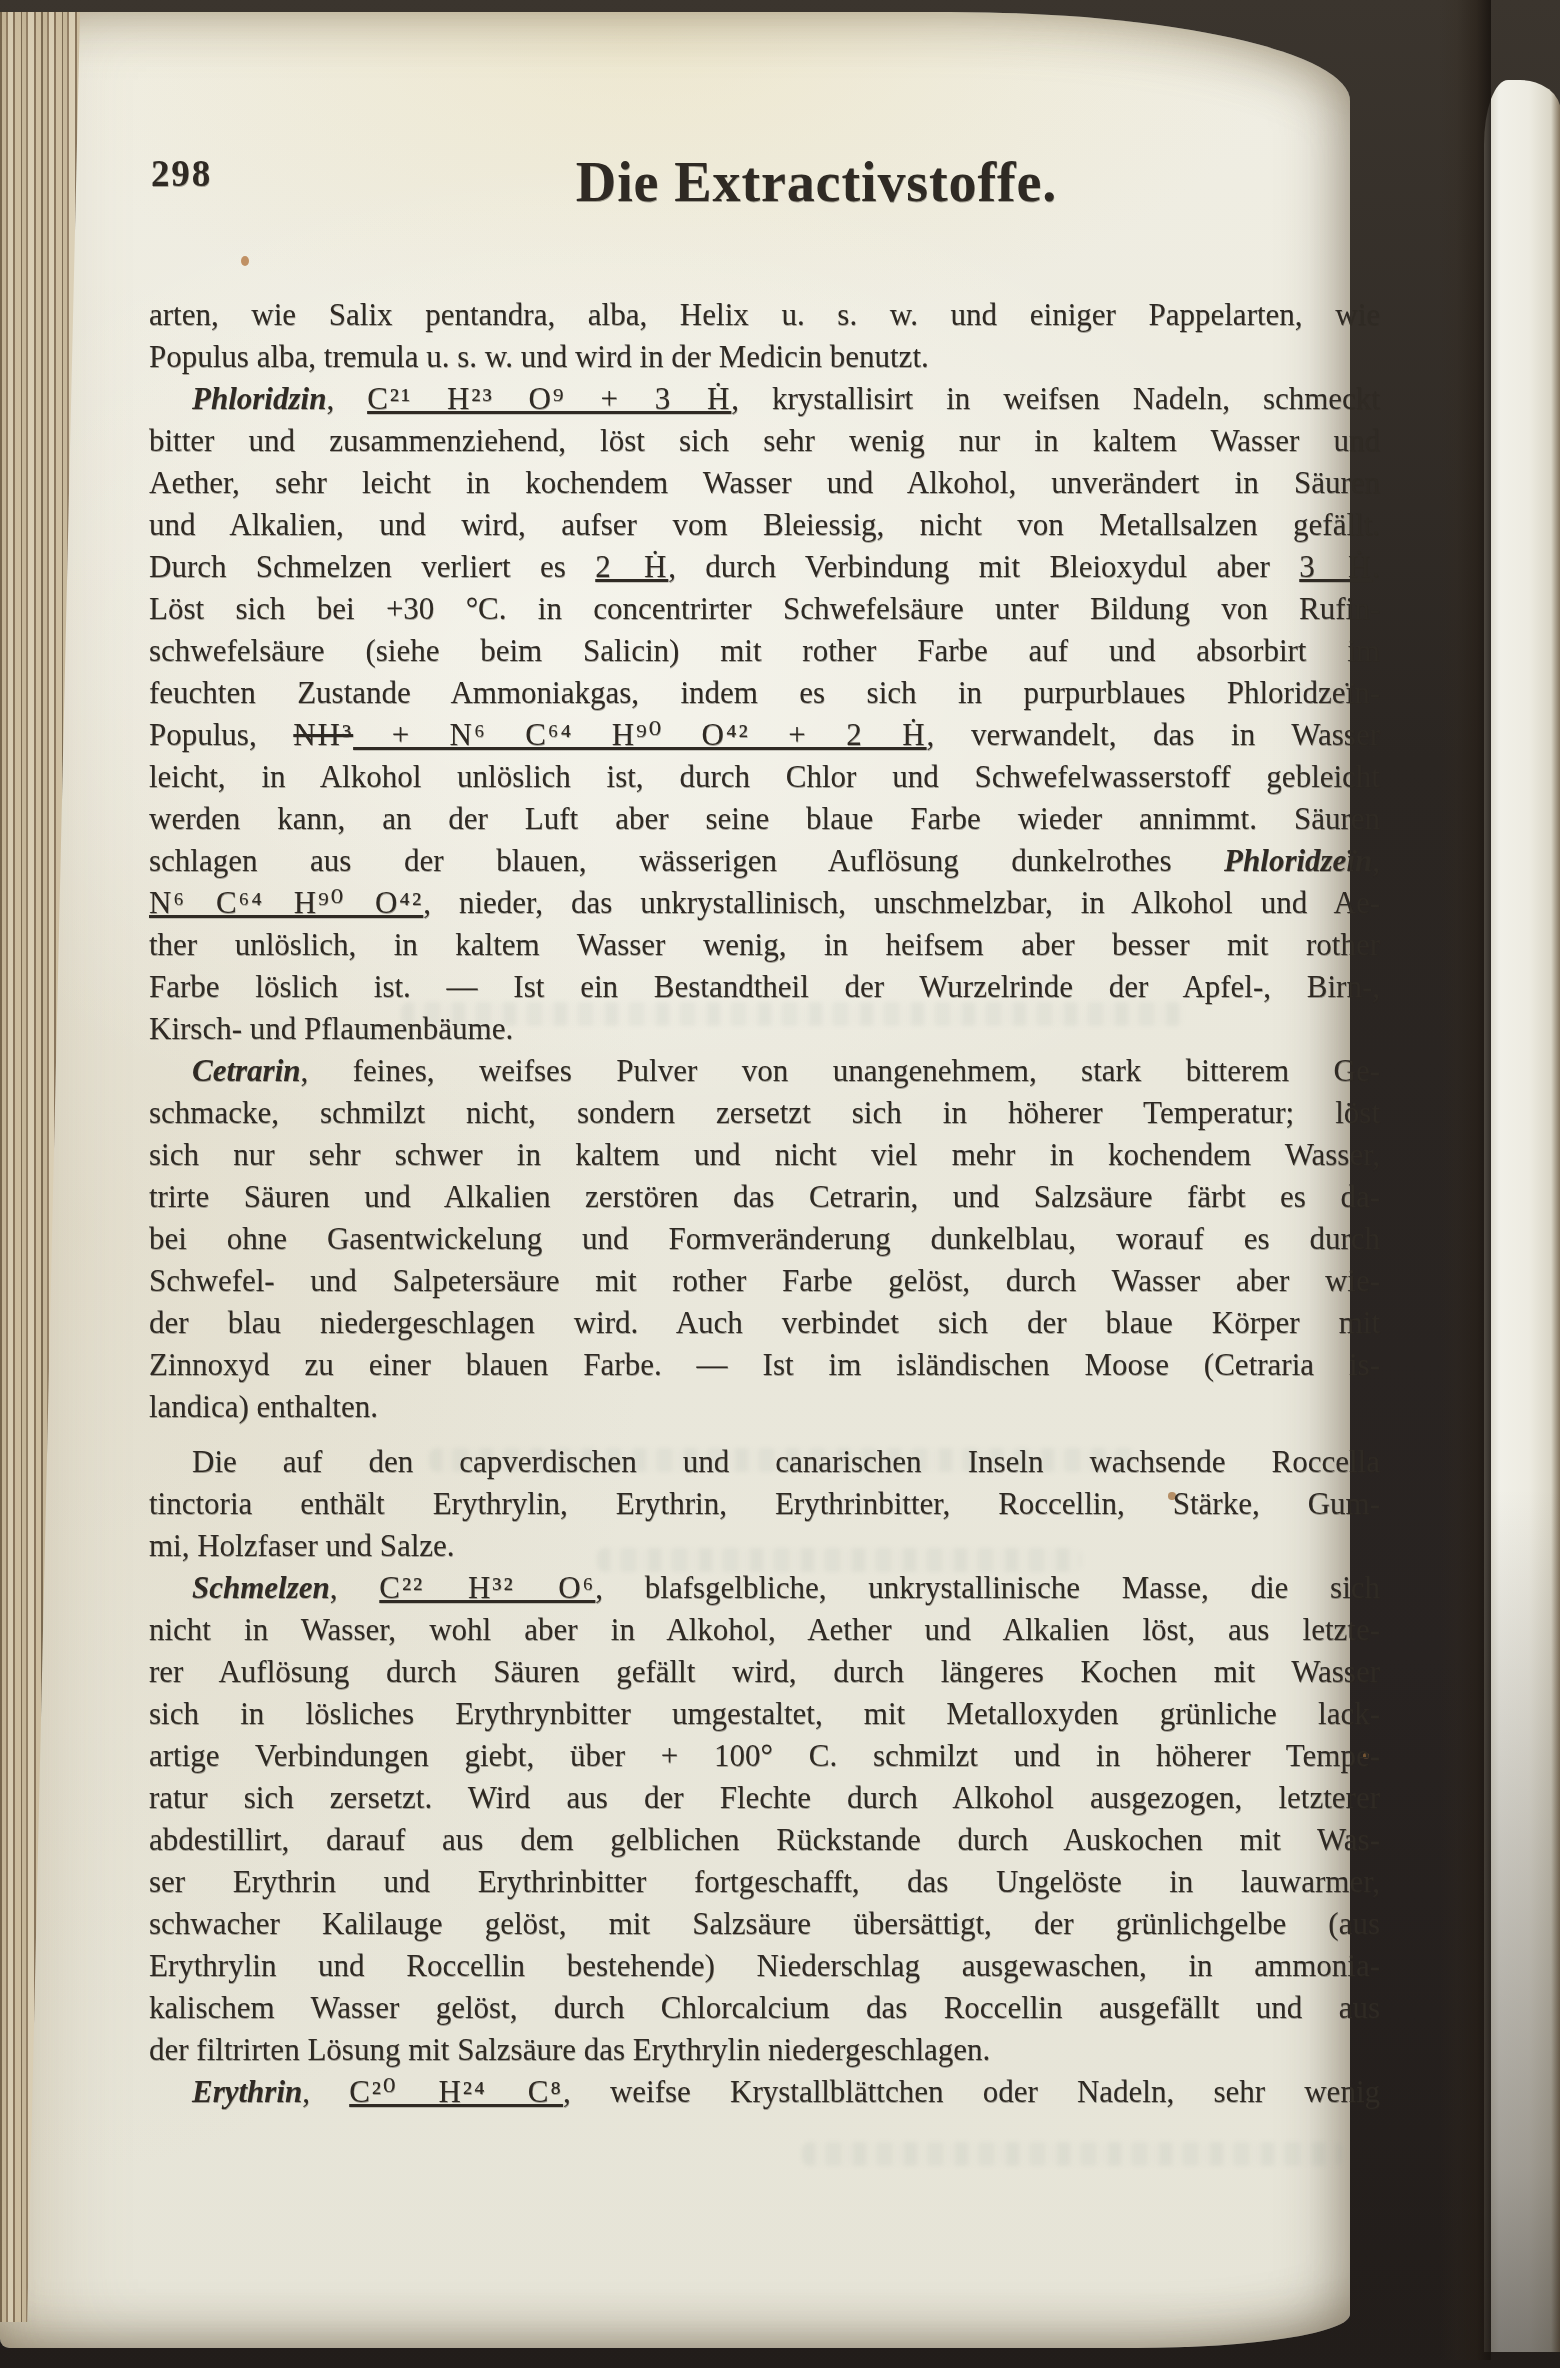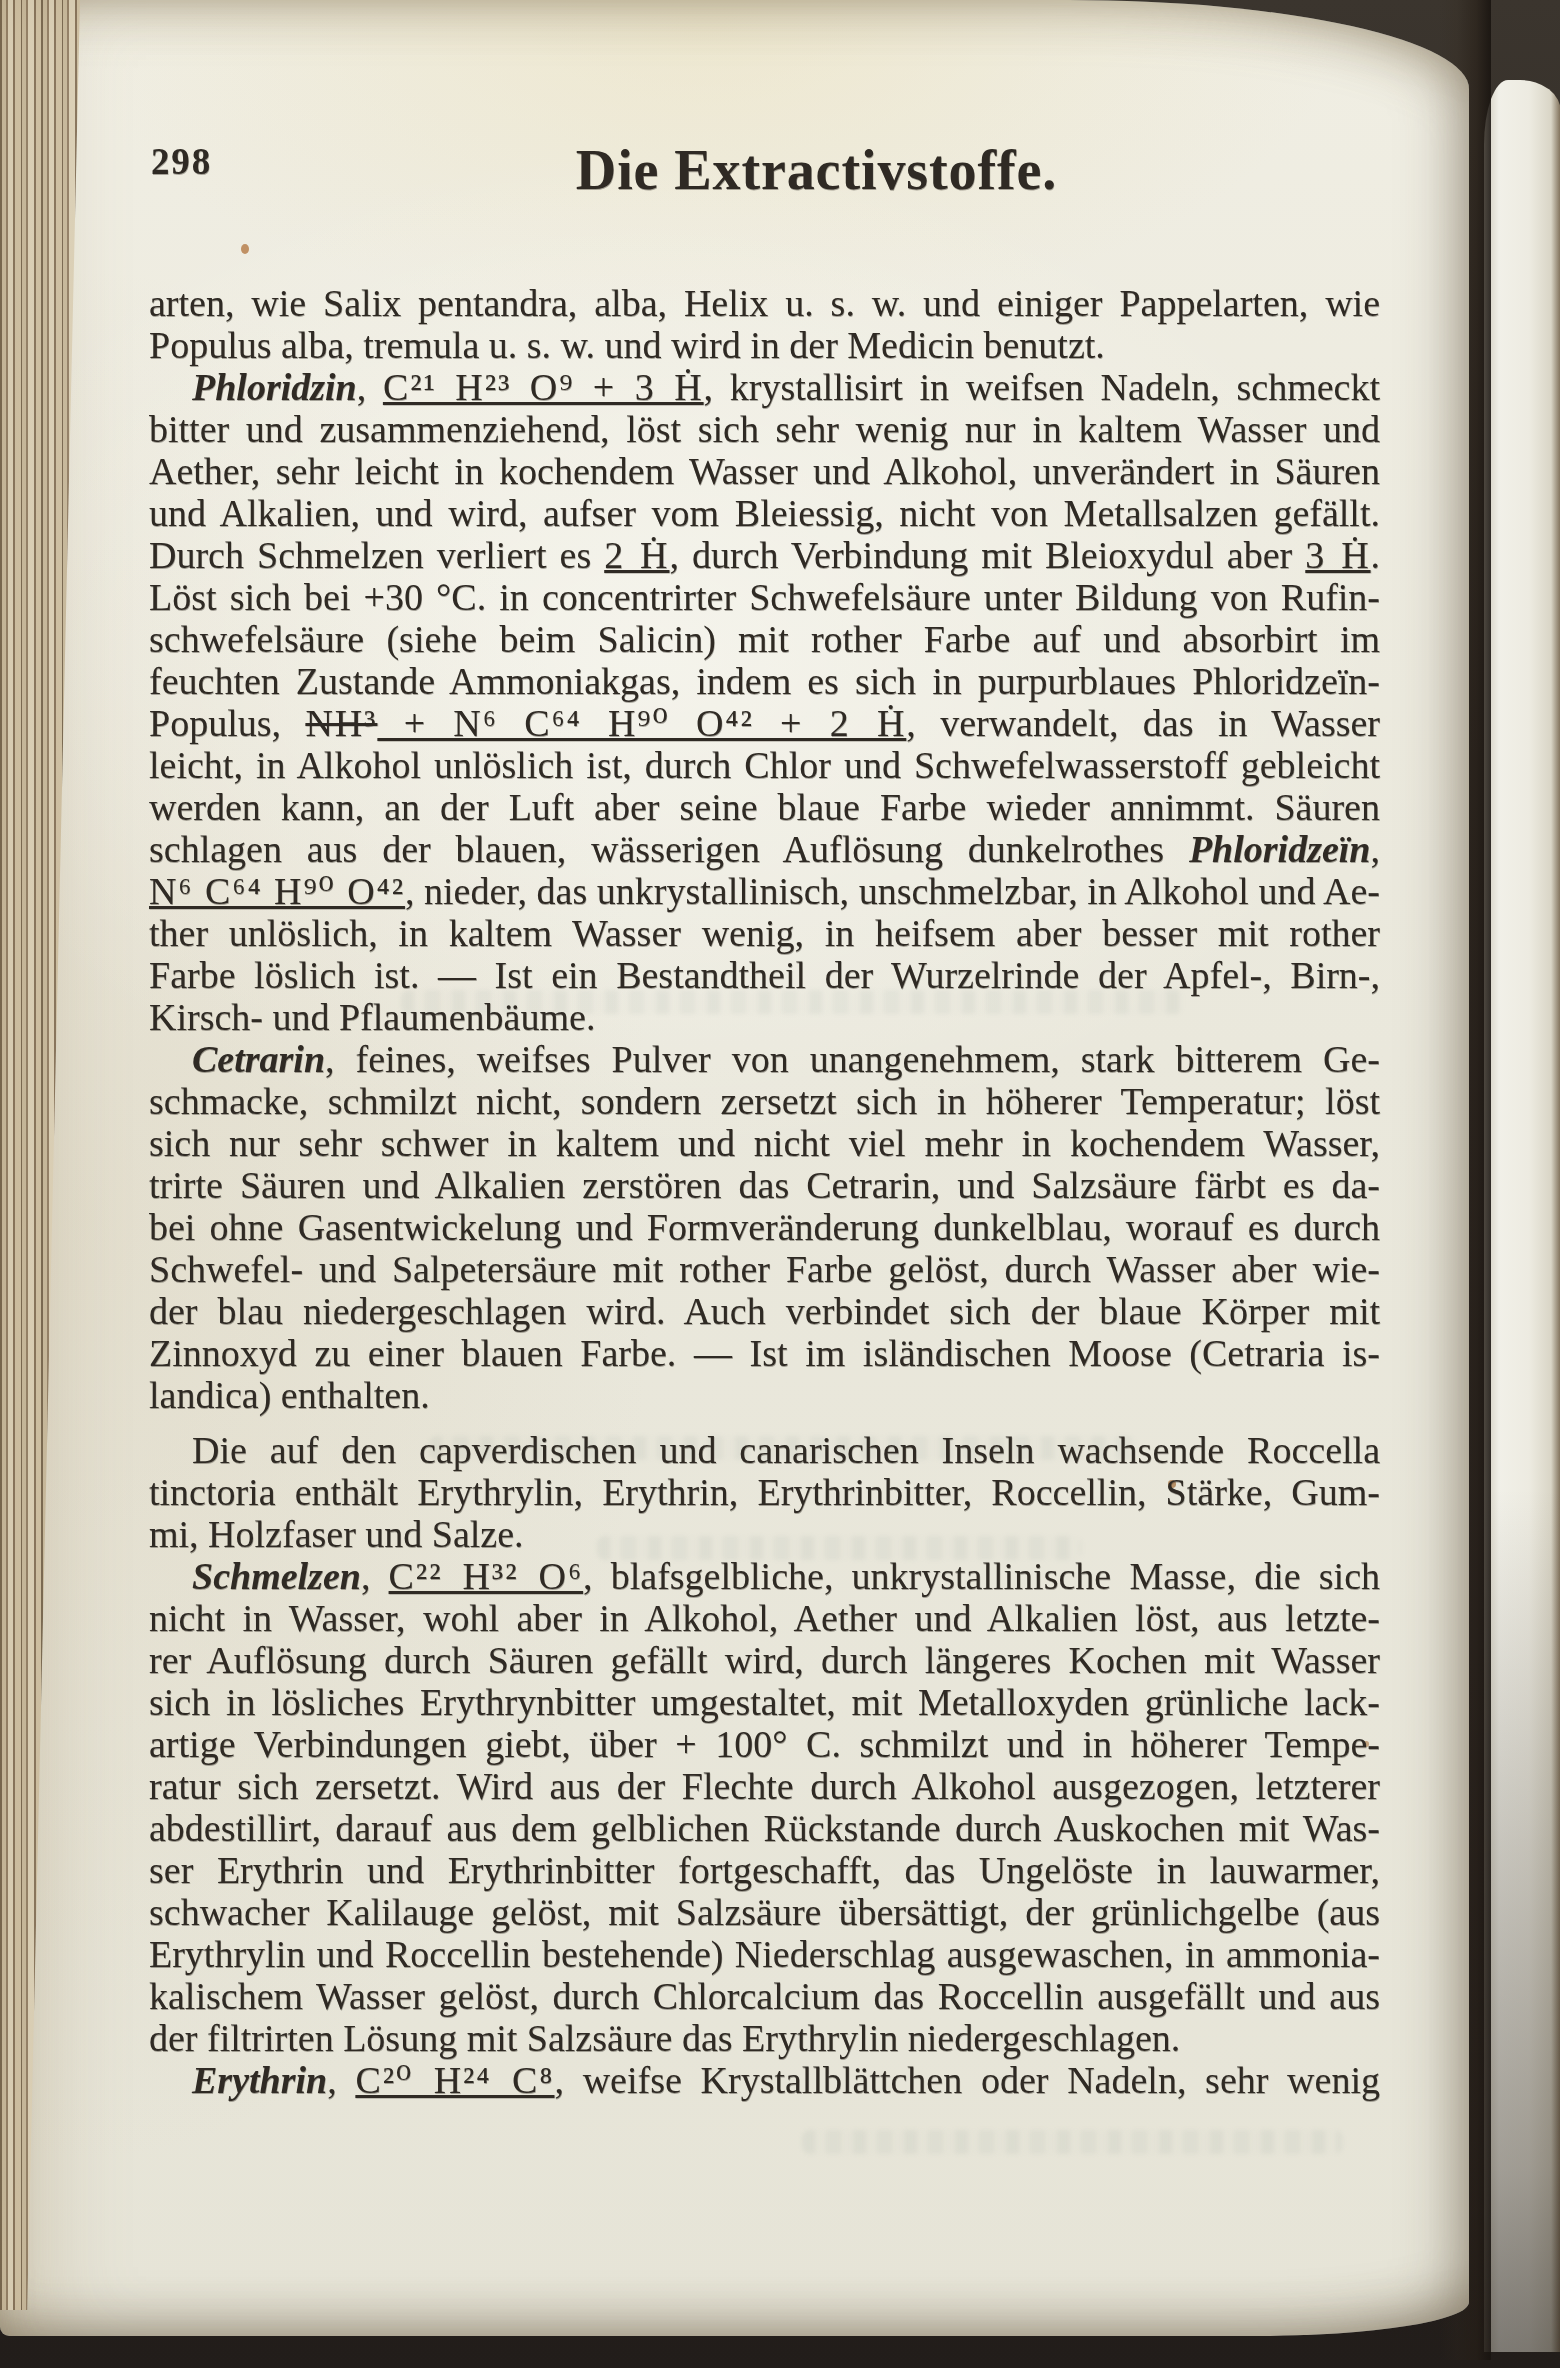--- a/index.html
+++ b/index.html
@@ -22,21 +22,21 @@
       linear-gradient(180deg,rgba(0,0,0,0) 0%,rgba(0,0,0,0) 62%,rgba(41,33,25,.40) 92%,rgba(30,24,19,.55) 100%),
       linear-gradient(90deg,#cdc8b9 0px,#f1f0e8 15px,#edebe1 45px,#d9d5c6 67px,#7a6a53 100%);
   }
   
   .gutter{
     position:absolute;left:1439px;top:0;bottom:9.3px;width:52px;
     background:linear-gradient(90deg,rgba(52,42,30,0) 0%,rgba(52,42,30,.20) 34%,rgba(38,30,22,.58) 72%,rgba(24,19,15,.88) 100%);
   }
   
   .main-page{
-    position:absolute;left:0;top:0;width:1469px;height:2336px;
+    position:absolute;left:0;top:12px;width:1350px;height:2336px;
     border-top-right-radius:401px 89px;
     border-bottom-right-radius:214px 34px;
     border-bottom-left-radius:9.3px;
     background:
       radial-gradient(1072px 727px at 44% 28%, rgba(255,255,251,.45), rgba(255,255,251,0) 70%),
       radial-gradient(839px 1398px at 6% 52%, rgba(203,188,156,.22), rgba(203,188,156,0) 68%),
       radial-gradient(1025px 485px at 48% 1%, rgba(236,226,190,.5), rgba(236,226,190,0) 62%),
       linear-gradient(180deg,var(--paper-hi,#f0eee3) 0%,var(--paper,#eae8dc) 45%,#e6e4d7 100%);
     box-shadow:
       inset -24px 0 56px -9.3px rgba(70,55,38,.35),
@@ -57,21 +57,21 @@
   .page-number{
     position:absolute;left:1.9px;top:140px;
     font-size:37px;font-weight:700;letter-spacing:1.9px;
   }
   .running-title{
     position:absolute;left:52px;top:138px;width:1231px;text-align:center;
     font-size:56px;font-weight:700;letter-spacing:0.9px;
   }
   .text-block{
     position:absolute;left:0;top:282px;width:1231px;
-    font-size:38px;line-height:42px;hyphens:none;
+    font-size:31px;line-height:42px;hyphens:none;
   }
   .text-block,.page-number,.running-title{text-shadow:0.5px 0.6px 0.5px rgba(46,40,32,.38);}
   .para{margin:0;}
   .para.spaced{margin-top:13px;}
   .line{text-align:justify;text-align-last:justify;}
   .line.last{text-align-last:left;}
   .line.indent{text-indent:43px;}
   .seg-n{font-style:italic;font-weight:700;}
   .seg-f{letter-spacing:1.9px;text-decoration:underline;}
   .seg-x{letter-spacing:1.9px;text-decoration:line-through;text-decoration-thickness:2.8px;}

